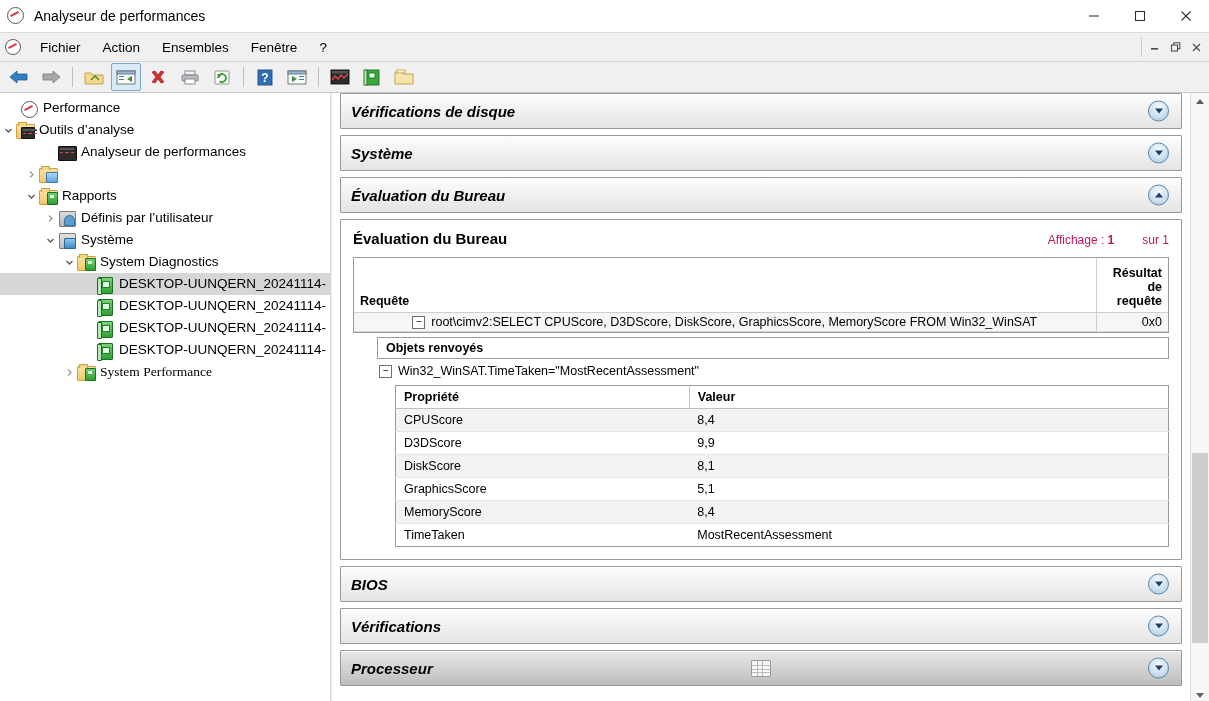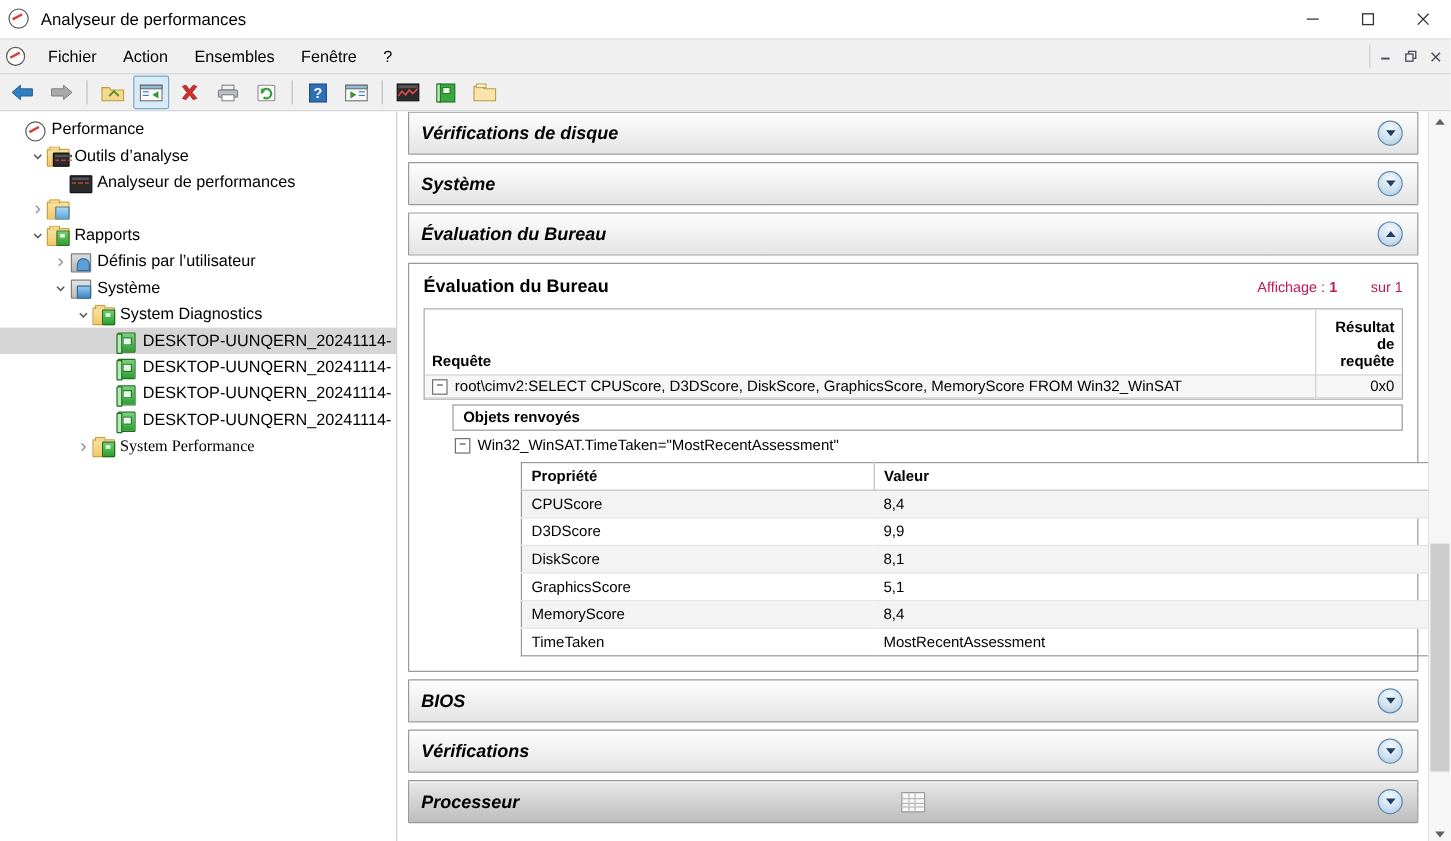--- a/index.html
+++ b/index.html
@@ -144,33 +144,33 @@
   .panel-meta{font-size:12px;color:#be185d;display:flex;gap:28px;}
   .panel-meta b{font-weight:bold;}
 
   table.q{width:100%;border-collapse:collapse;table-layout:fixed;font-size:12.5px;}
   .qbox{border:1px solid #9a9a9a;}
   .qhead td{
     border-right:1px solid #cfcfcf;border-bottom:1px solid #cfcfcf;
     vertical-align:bottom;font-weight:bold;padding:4px 6px 4px 6px;height:46px;background:#fff;
   }
   .qhead td:last-child{border-right:none;text-align:right;}
-  .qrow td{padding:2px 6px;border-top:1px solid #d9d9d9;border-bottom:1px solid #d9d9d9;background:#f6f6f6;}
+  .qrow td{padding:2px 6px;border-top:1px solid #d9d9d9;border-bottom:1px solid #d9d9d9;background:#f6f6f6;text-align:center;}
   .qrow td.num{text-align:right;border-left:1px solid #cfcfcf;}
   .expander{
     display:inline-flex;align-items:center;justify-content:center;
     width:11px;height:11px;border:1px solid #6f6f6f;background:#fff;
     font-size:10px;line-height:9px;color:#000;margin-right:6px;vertical-align:middle;
     font-family:"Liberation Mono", monospace;
   }
   .indent1{margin-left:24px;margin-top:4px;}
   .objbox{border:1px solid #9a9a9a;background:#fff;padding:3px 8px;font-weight:bold;font-size:12.5px;}
   .objrow{padding:5px 0 5px 2px;font-size:12.5px;}
   .indent2{margin-left:18px;margin-top:2px;}
-  table.pv{width:100%;border-collapse:collapse;table-layout:fixed;font-size:12.5px;border:1px solid #9a9a9a;margin-left:39px;}
+  table.pv{width:100%;border-collapse:collapse;table-layout:fixed;font-size:12.5px;border:1px solid #9a9a9a;}
   table.pv th{
     text-align:left;font-weight:bold;padding:4px 8px;background:#fff;
     border-right:1px solid #bfbfbf;border-bottom:1px solid #bfbfbf;
   }
   table.pv th:last-child{border-right:none;}
   table.pv td{padding:4px 8px;border-bottom:1px solid #e6e6e6;}
   table.pv tr.alt td{background:#f3f3f3;}
   table.pv tr:last-child td{border-bottom:none;}
 
   
@@ -336,21 +336,21 @@
 
     <div class="tree-pane">
       <div class="tree" id="tree-root">
           <div class="tnode" style="padding-left: 4px;">
             <span class="twist"></span>
             <span class="ticon">
               <div class="perf-circle"></div>
             </span>
             <span class="tlabel">Performance</span>
           </div>
-          <div class="tnode" style="padding-left: 23px;">
+          <div class="tnode" style="">
             <span class="twist">
               <svg width="9" height="9" viewBox="0 0 9 9">
                 <polyline points="1.5,3 4.5,6 7.5,3" fill="none" stroke="#5a5a5a" stroke-width="1.3"></polyline>
               </svg>
             </span>
             <span class="ticon">
               <div class="folder"></div>
               <div class="perfmon-ic" style="left:5px;top:5px;width:12px;height:10px;"></div>
             </span>
             <span class="tlabel">Outils d’analyse</span>

